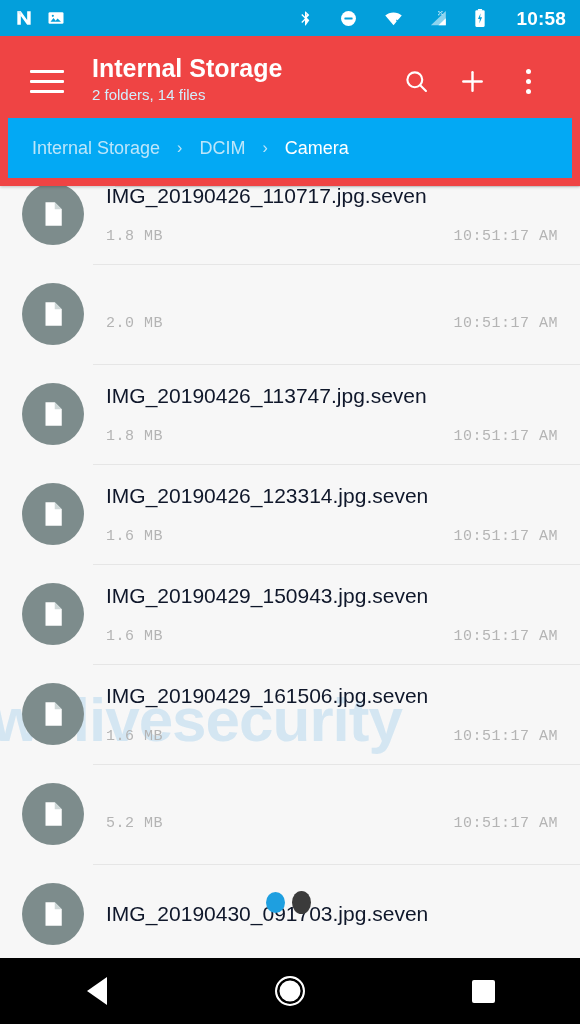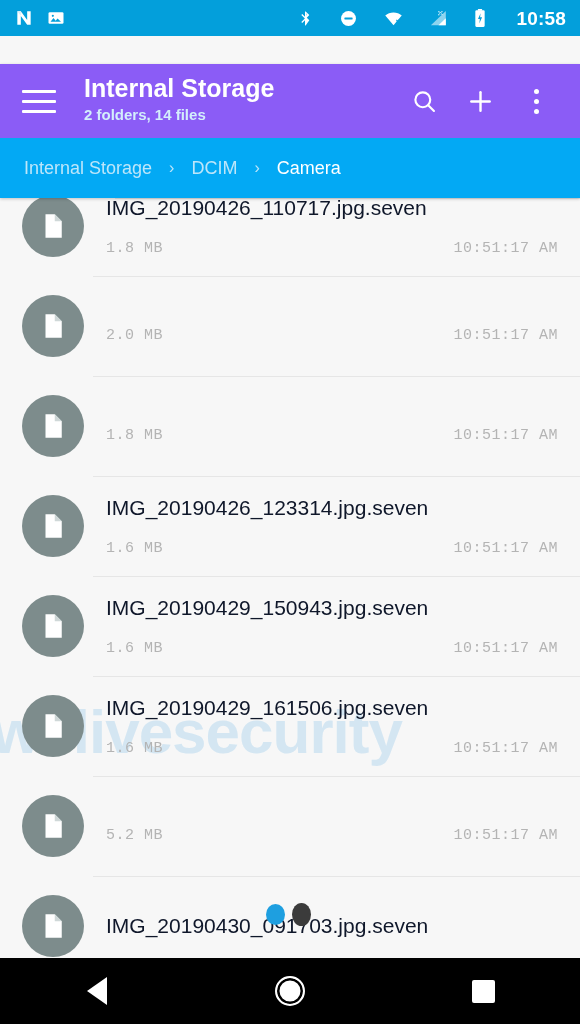--- a/index.html
+++ b/index.html
@@ -37,25 +37,24 @@
     font-size: 19px;
     font-weight: bold;
     letter-spacing: 0.2px;
     margin-left: 4px;
     line-height: 1;
   }
 
   
   .toolbar {
     position: relative;
-    background: #8b5cf6;
-    padding: 0;
+    background: #ef4444;
+    padding: 8px;
     z-index: 30;
     box-shadow: 0 1px 3px rgba(0,0,0,0.22);
-    margin-top: 28px;
   }
   .toolbar-main {
     display: flex;
     align-items: flex-start;
     height: 74px;
     padding: 0 16px;
   }
   .hamburger {
     width: 46px; height: 74px;
     display: flex; flex-direction: column;
@@ -82,21 +81,20 @@
     font-weight: bold;
     line-height: 30px;
     white-space: nowrap;
   }
   .title-sub {
     color: #d3eefc;
     font-size: 15px;
     line-height: 22px;
     margin-top: 1px;
     white-space: nowrap;
-    font-weight: bold;
   }
   .toolbar-actions {
     display: flex;
     align-items: center;
     gap: 0px;
     height: 74px;
     flex-shrink: 0;
   }
   .tb-btn {
     width: 56px; height: 60px;
@@ -384,20 +382,21 @@
     </div>
 
     <div class="row">
       <div class="file-icon">
         <svg width="30" height="30" viewBox="0 0 24 24">
             <path fill="#ffffff" d="M6 2.6h7.4L19 8.2v13.2H6z"></path>
             <path fill="#cfd8d8" d="M13.4 2.6L19 8.2h-5.6z"></path>
           </svg>
       </div>
       <div class="row-text">
+        <div class="file-name">IMG_20190426_113747.jpg.seven</div>
         <div class="meta-line">
           <span class="file-size">1.8 MB</span>
           <span class="file-time">10:51:17 AM</span>
         </div>
       </div>
     </div>
 
     <div class="row">
       <div class="file-icon">
         <svg width="30" height="30" viewBox="0 0 24 24">

